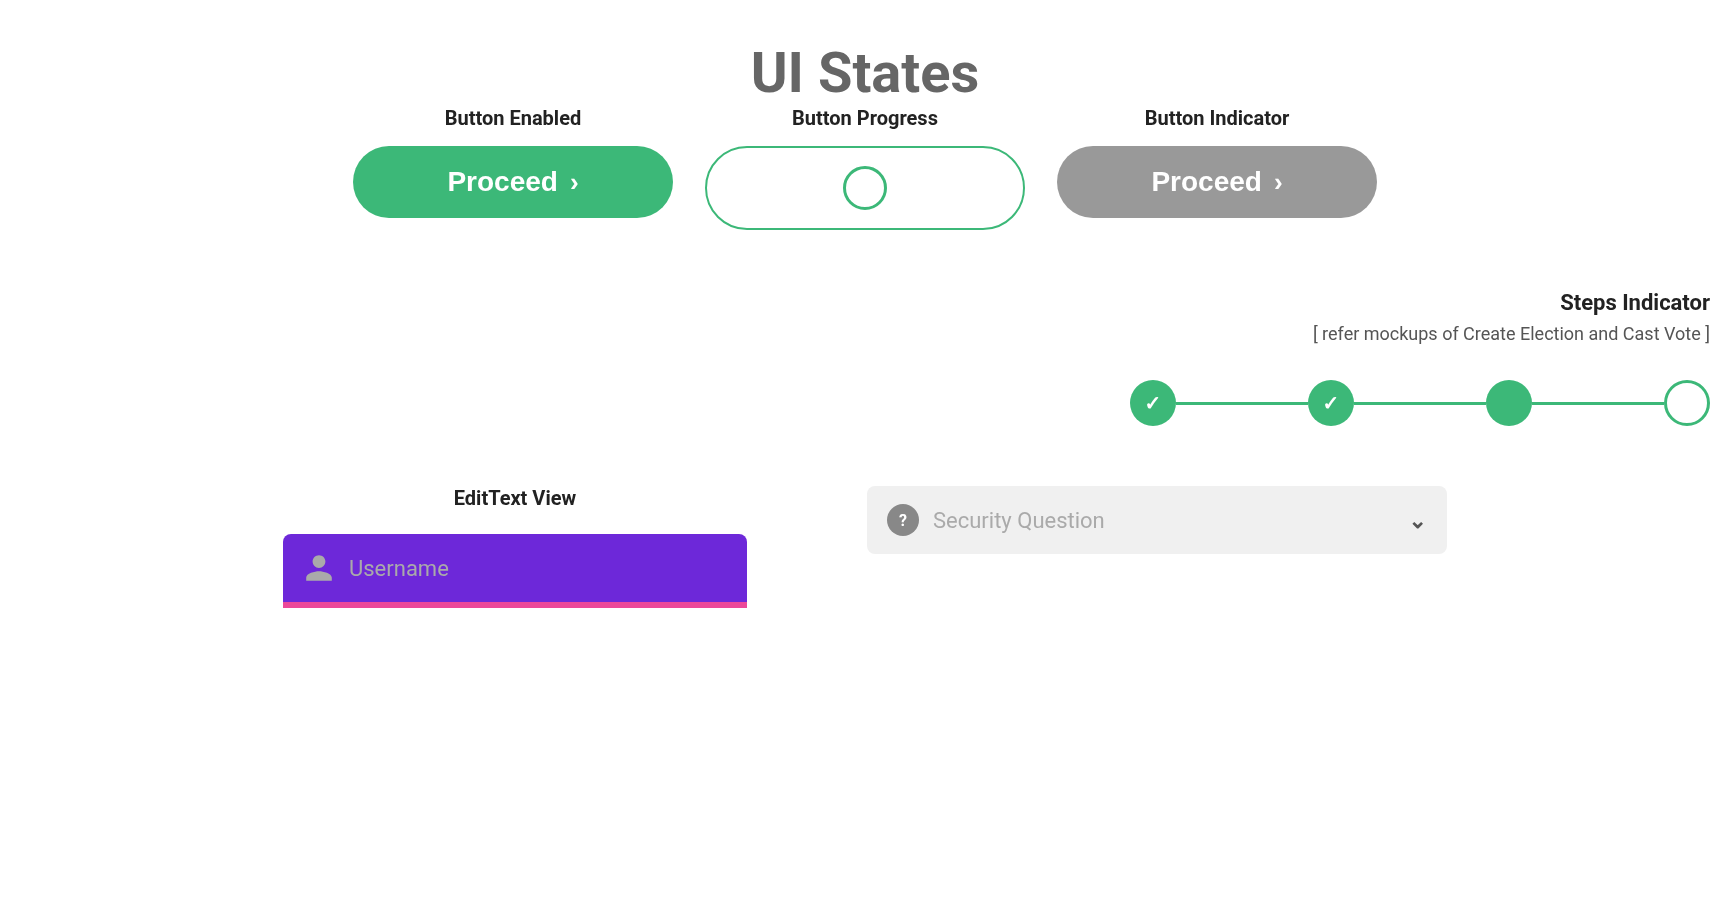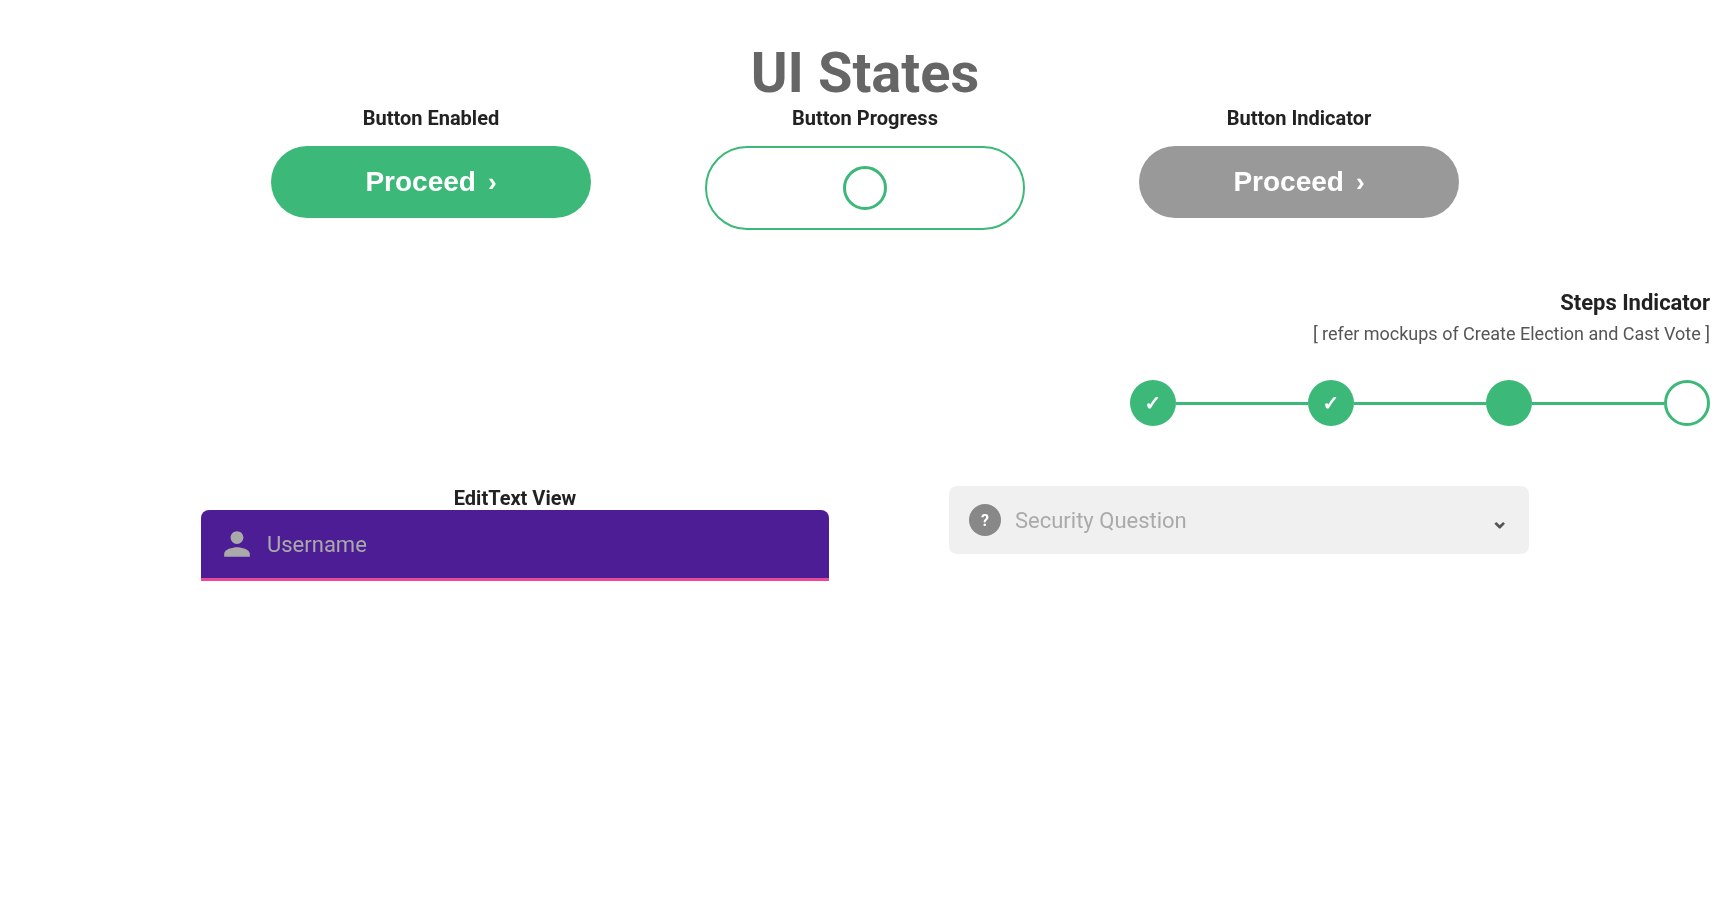--- a/index.html
+++ b/index.html
@@ -19,21 +19,21 @@
       font-size: 56px;
       font-weight: 700;
       color: #666;
     }
 
     
     .button-row {
       display: flex;
       justify-content: center;
       align-items: flex-start;
-      gap: 114px;
+      gap: 32px;
       margin-bottom: 60px;
       width: 100%;
       max-width: 1400px;
     }
 
     .button-group {
       display: flex;
       flex-direction: column;
       align-items: center;
       gap: 16px;
@@ -183,39 +183,39 @@
       align-items: flex-start;
       gap: 120px;
       width: 100%;
       max-width: 1400px;
     }
 
     .form-group {
       display: flex;
       flex-direction: column;
       align-items: flex-start;
-      gap: 0;
+      gap: 24px;
     }
 
     .form-label {
       font-size: 20px;
       font-weight: 700;
       color: #222;
       align-self: center;
     }
 
     
     .edit-text-container {
-      background: #4c1d95;
+      background: #6d28d9;
       border-radius: 8px 8px 0 0;
       display: flex;
       align-items: center;
       padding: 18px 20px;
-      width: 628px;
-      border-bottom: 3px solid #ec4899;
+      width: 464px;
+      border-bottom: 6px solid #ec4899;
       gap: 14px;
     }
 
     .user-icon {
       width: 32px;
       height: 32px;
       color: #aaa;
     }
 
     .input-placeholder {

